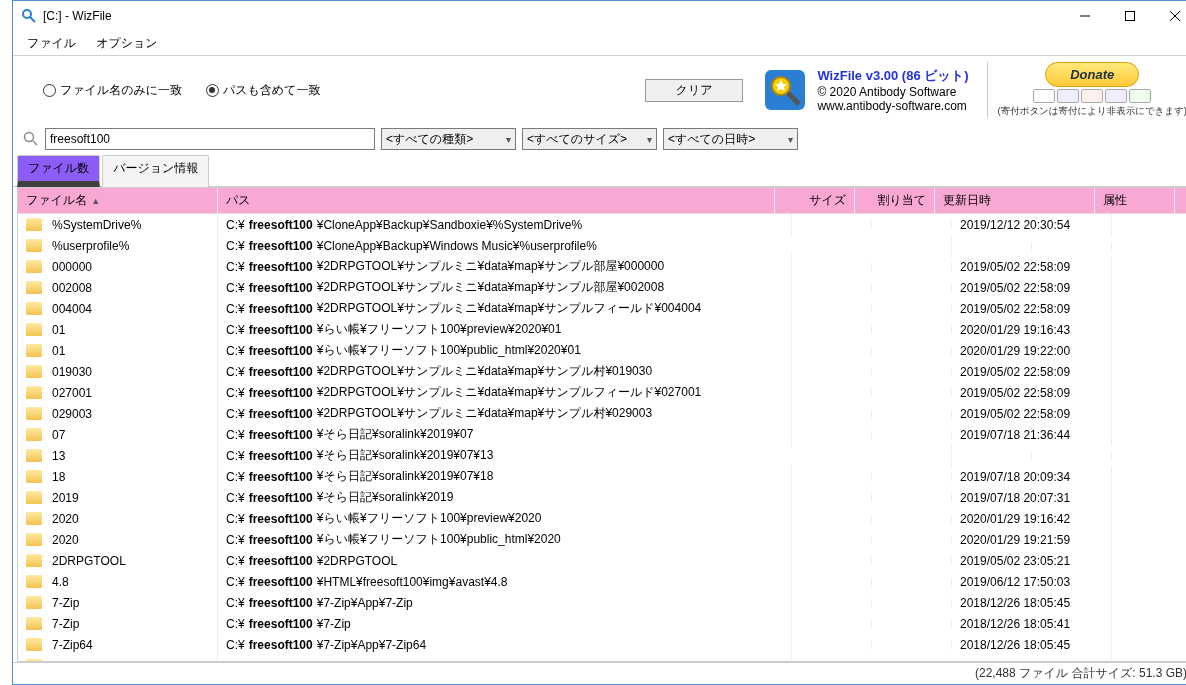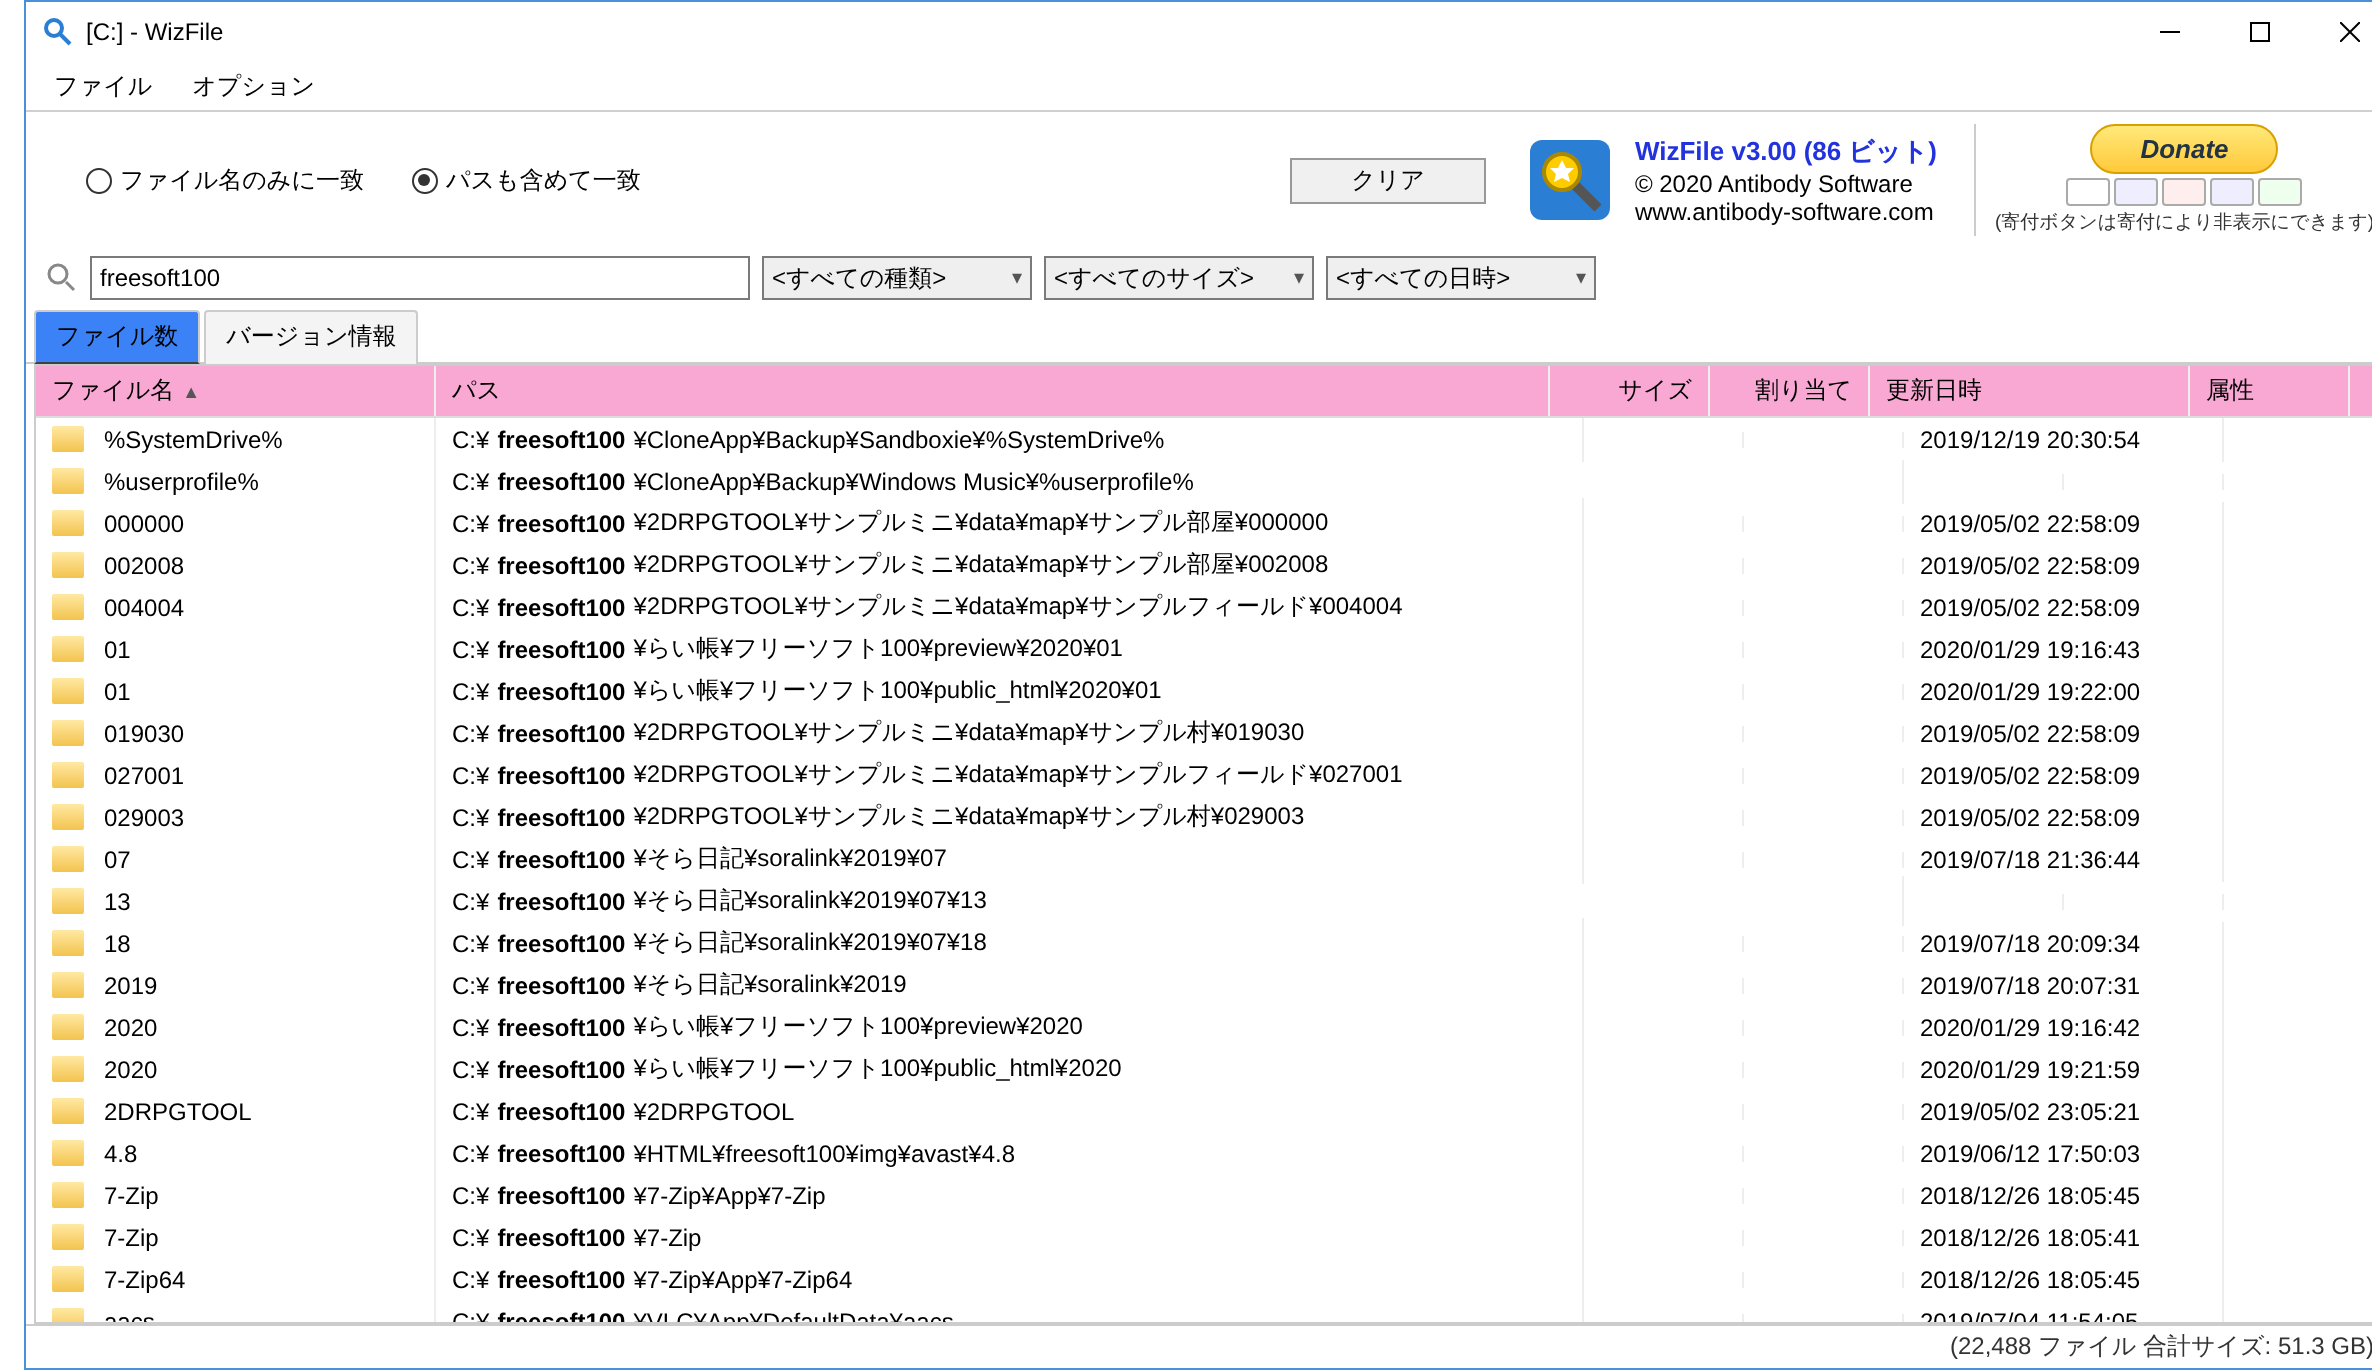--- a/index.html
+++ b/index.html
@@ -29,21 +29,21 @@
 .search-row { display: flex; align-items: center; padding: 4px 10px; gap: 6px; }
 .search-icon { width: 16px; height: 16px; color: #888; }
 .search-input { width: 330px; height: 22px; border: 1px solid #7a7a7a; padding: 0 4px; }
 .dropdown { height: 22px; border: 1px solid #7a7a7a; background: #efefef; display: flex; align-items: center; justify-content: space-between; padding: 0 4px; cursor: default; }
 .dropdown.kind { width: 135px; }
 .dropdown.size { width: 135px; }
 .dropdown.date { width: 135px; }
 .chev { font-size: 10px; color: #555; }
 .tabs { display: flex; border-bottom: 1px solid #ccc; padding: 0 4px; }
 .tab { padding: 4px 10px; border: 1px solid #ccc; border-bottom: none; background: #fff; margin-right: 2px; border-radius: 2px 2px 0 0; position: relative; top: 1px; cursor: default; }
-.tab.active { background: #3b82f6; border-bottom: 1px solid #404040; }
+.tab.active { background: #8b5cf6; border-bottom: 6px solid #404040; }
 .tab.inactive { background: #f4f4f4; }
 .list { flex: 1; overflow: hidden; display: flex; flex-direction: column; border: 1px solid #ccc; margin: 0 4px; }
 .list-header { display: flex; border-bottom: 1px solid #ddd; background: #f9a8d4; }
 .col { padding: 4px 8px; border-right: 1px solid #eee; display: flex; align-items: center; gap: 4px; }
 .col.name { width: 200px; }
 .col.path { flex: 1; }
 .col.sz { width: 80px; text-align: right; justify-content: flex-end; }
 .col.alloc { width: 80px; text-align: right; justify-content: flex-end; }
 .col.date { width: 160px; }
 .col.attr { width: 80px; }
@@ -168,21 +168,21 @@
     </div>
     <div class="list-body" id="list-body">
         <div class="row">
           <div class="col name">
             <span class="folder-icon"></span>
             <span>%SystemDrive%</span>
           </div>
           <div class="col path">C:¥<b>freesoft100</b>¥CloneApp¥Backup¥Sandboxie¥%SystemDrive%</div>
           <div class="col sz"></div>
           <div class="col alloc"></div>
-          <div class="col date">2019/12/19 20:30:54</div>
+          <div class="col date">2019/12/12 20:30:54</div>
           <div class="col attr"></div>
         </div>
         <div class="row">
           <div class="col name">
             <span class="folder-icon"></span>
             <span>%userprofile%</span>
           </div>
           <div class="col path">C:¥<b>freesoft100</b>¥CloneApp¥Backup¥Windows Music¥%userprofile%</div>
           <div class="col sz"></div>
           <div class="col alloc"></div>

